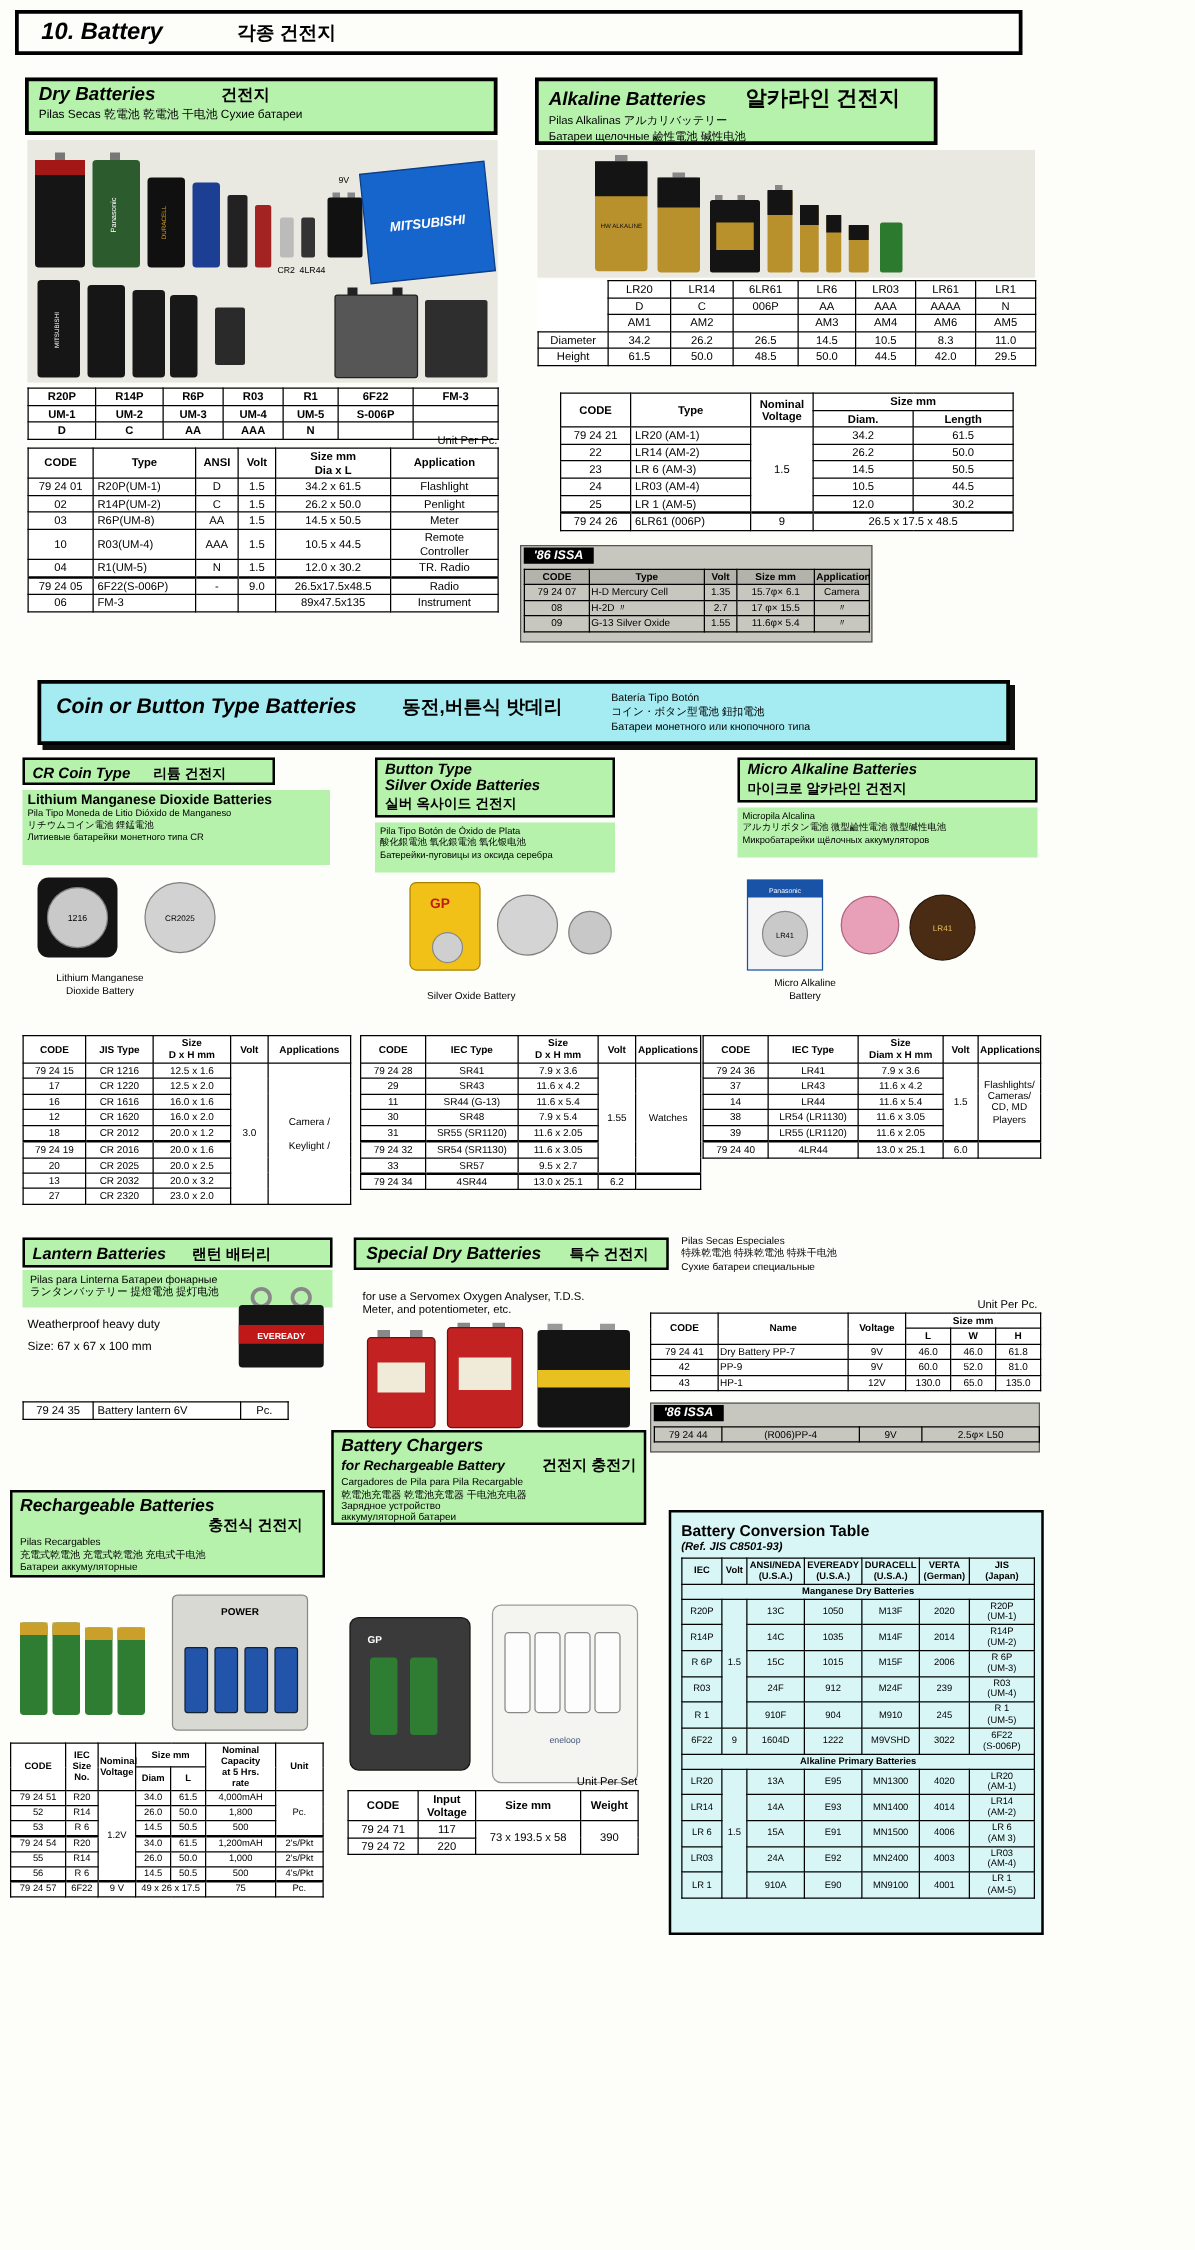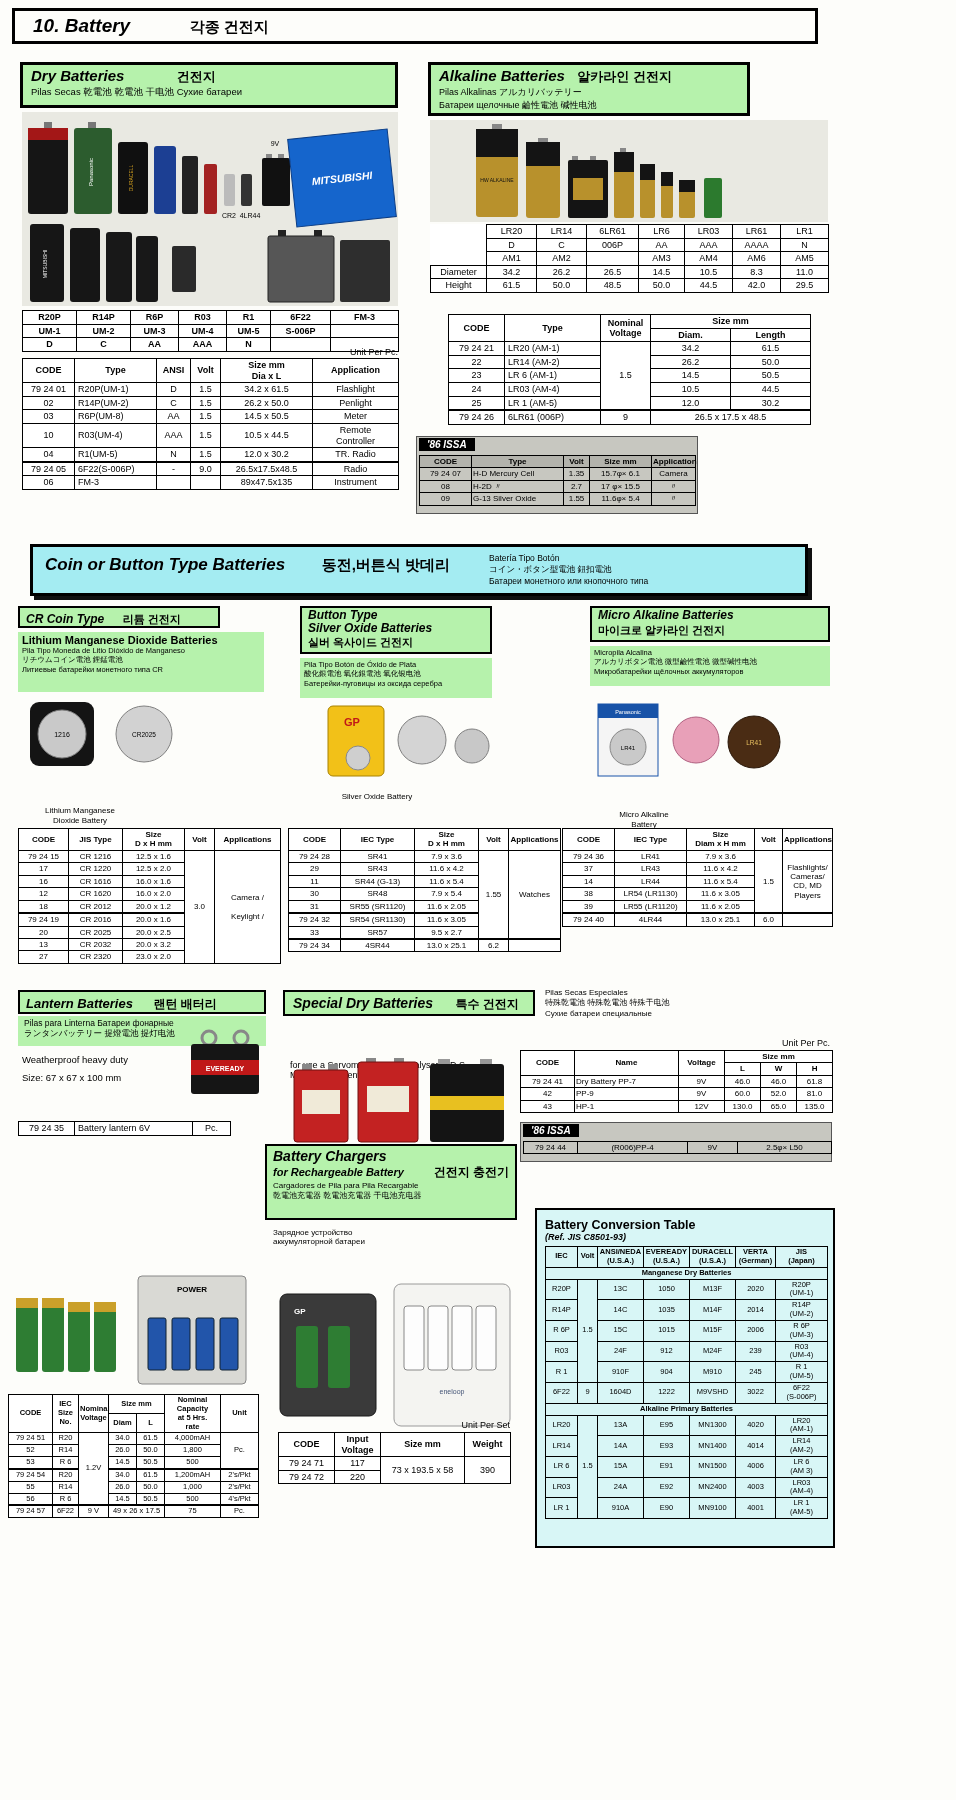--- a/index.html
+++ b/index.html
@@ -1,19 +1,19 @@
 <!DOCTYPE html>
 <html><head>
 <meta charset="utf-8">
 <style>
   * { margin:0; padding:0; box-sizing:border-box; }
   body { background:#fff; font-family:"Liberation Sans", sans-serif; color:#000; }
   #page { position:relative; width:956px; height:1800px; background:#fdfdfa; overflow:hidden; }
   .abs { position:absolute; }
-  .pre { white-space:pre-line;margin-top:28px; }
+  .pre { white-space:pre-line; }
   .bi { font-weight:bold; font-style:italic; }
   .b { font-weight:bold; }
   .gbox { background:#b6f2ac; border:3px solid #000; }
   .gbox2 { background:#b6f2ac; border:2px solid #000; }
   .gfill { background:#b6f2ac; }
   .cyanbar { background:#a4ecf2; border:3px solid #000; box-shadow:4px 4px 0 #101010; }
   .photo { background:#e9e9e2; }
   table.t { border-collapse:collapse; table-layout:fixed; background:#fff; }
   .t th, .t td { border:1px solid #000; font-size:9px; padding:1px 2px; text-align:center; vertical-align:middle; white-space:pre-line; line-height:1.18; }
   .t th { font-weight:bold; }
@@ -206,21 +206,21 @@
           <td></td>
           <td>89x47.5x135</td>
           <td>Instrument</td>
         </tr>
       </tbody>
   </table>
 
   <div class="abs gbox" style="left:428px;top:62px;width:322px;height:54px;padding:2px 8px;">
     <div>
       <span class="bi" style="font-size:15px;">Alkaline Batteries</span>
-      <span class="b" style="font-size:13px;margin-left:8px;">알카라인 건전지</span>
+      <span class="b" style="font-size:17px;margin-left:27px;">알카라인 건전지</span>
     </div>
     <div style="font-size:9px;">Pilas Alkalinas  アルカリバッテリー</div>
     <div style="font-size:9px;">Батареи щелочные  鹼性電池  碱性电池</div>
   </div>
 
   <svg class="abs photo" style="left:430px;top:120px;" width="398" height="102">
     <rect x="0" y="0" width="398" height="102" fill="#e9e9e2"></rect>
     <rect x="62" y="4" width="10" height="6" fill="#888"></rect>
     <rect x="46" y="9" width="42" height="88" rx="3" fill="#b8912c"></rect>
     <rect x="46" y="9" width="42" height="28" fill="#141414"></rect>
@@ -337,21 +337,21 @@
           <td>61.5</td>
         </tr>
         <tr>
           <td>22</td>
           <td class="lt">LR14 (AM-2)</td>
           <td>26.2</td>
           <td>50.0</td>
         </tr>
         <tr>
           <td>23</td>
-          <td class="lt">LR 6 (AM-1)</td>
+          <td class="lt">LR 6 (AM-3)</td>
           <td>14.5</td>
           <td>50.5</td>
         </tr>
         <tr>
           <td>24</td>
           <td class="lt">LR03 (AM-4)</td>
           <td>10.5</td>
           <td>44.5</td>
         </tr>
         <tr>
@@ -791,20 +791,27 @@
           <tr>
             <td>79 24 44</td>
             <td>(R006)PP-4</td>
             <td>9V</td>
             <td>2.5φ×  L50</td>
           </tr>
         </tbody>
     </table>
   </div>
 
+  <div class="abs gbox2" style="left:8px;top:1192px;width:252px;height:70px;padding:2px 6px;">
+    <div class="bi" style="font-size:14px;">Rechargeable Batteries</div>
+    <div class="b" style="font-size:12px;text-align:right;padding-right:10px;">충전식 건전지</div>
+    <div style="font-size:8px;">Pilas Recargables</div>
+    <div style="font-size:8px;">充電式乾電池  充電式乾電池  充电式干电池</div>
+    <div style="font-size:8px;">Батареи аккумуляторные</div>
+  </div>
   <svg class="abs" style="left:10px;top:1268px;" width="246" height="122">
     <rect x="6" y="30" width="22" height="74" rx="3" fill="#2e7d33"></rect>
       <rect x="6" y="30" width="22" height="10" fill="#caa02a"></rect>
     <rect x="32" y="30" width="22" height="74" rx="3" fill="#2e7d33"></rect>
       <rect x="32" y="30" width="22" height="10" fill="#caa02a"></rect>
     <rect x="58" y="34" width="22" height="70" rx="3" fill="#2e7d33"></rect>
       <rect x="58" y="34" width="22" height="10" fill="#caa02a"></rect>
     <rect x="84" y="34" width="22" height="70" rx="3" fill="#2e7d33"></rect>
       <rect x="84" y="34" width="22" height="10" fill="#caa02a"></rect>
     <rect x="128" y="8" width="108" height="108" rx="4" fill="#d9d9d4" stroke="#888"></rect>

